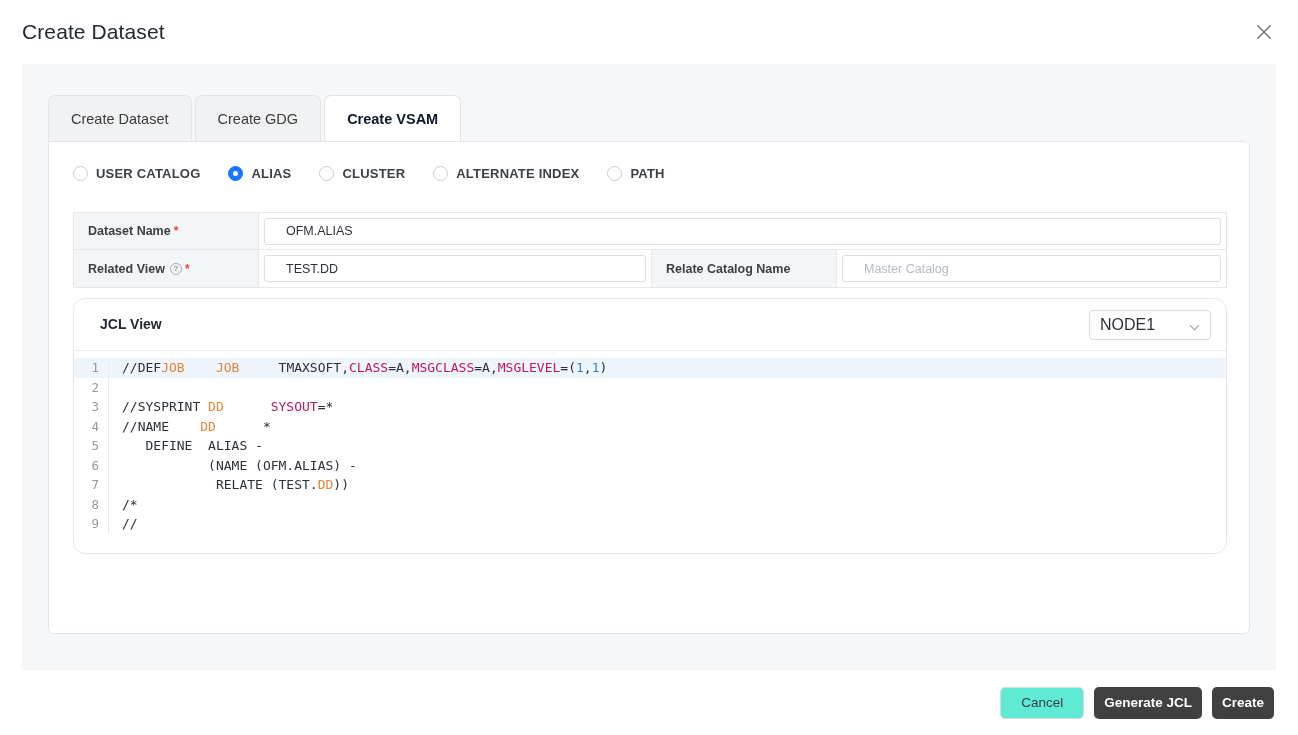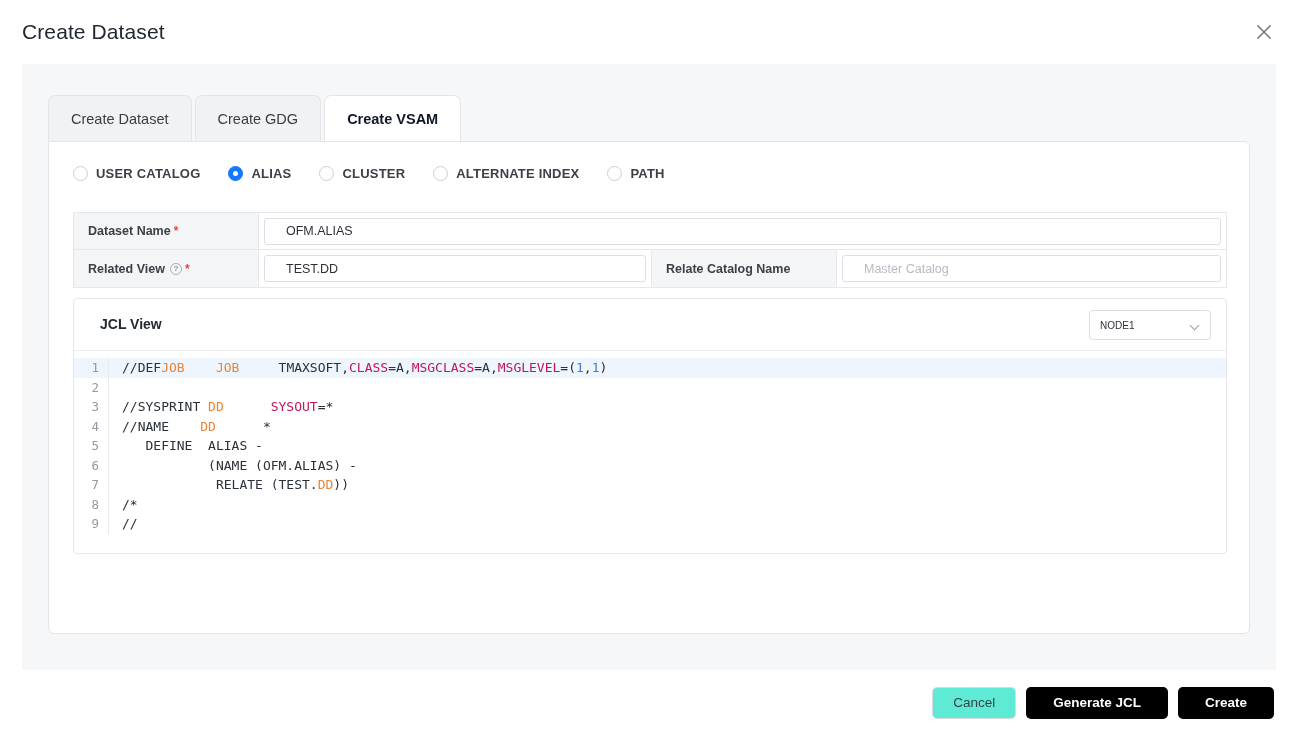--- a/index.html
+++ b/index.html
@@ -117,38 +117,38 @@
     border: 1px solid #dcdfe3; border-radius: 3px;
     background: #ffffff; font-family: "Liberation Sans", sans-serif;
     font-size: 12.5px; color: #2c3138; padding: 0 21px; outline: none;
   }
   .txt-input::placeholder { color: #b6bbc2; }
 
   
   .jcl-card {
     position: absolute; left: 24px; top: 156px;
     width: 1154px; height: 256px;
-    border: 1px solid #e6e8eb; border-radius: 4px; background: #ffffff;
+    border: 1px solid #e6e8eb; border-radius: 12px; background: #ffffff;
   }
   .jcl-head {
     position: relative; height: 52px;
     border-bottom: 1px solid #eceef1;
   }
   .jcl-title {
     position: absolute; left: 26px; top: 17px;
     font-size: 14px; font-weight: bold; color: #242a31;
   }
   .node-select {
     position: absolute; right: 15px; top: 11px;
     width: 122px; height: 30px;
     border: 1px solid #d9dde2; border-radius: 4px;
     background: #ffffff; cursor: pointer;
     display: flex; align-items: center; padding: 0 10px;
   }
-  .node-select .val { font-size: 10px; color: #2c3138; flex: 1; }
+  .node-select .val { font-size: 16px; color: #2c3138; flex: 1; }
   .chev { width: 9px; height: 9px; position: relative; flex: none; }
   .chev::before {
     content: ""; position: absolute; left: 0; top: 1px;
     width: 6px; height: 6px;
     border-right: 1.3px solid #9aa1aa; border-bottom: 1.3px solid #9aa1aa;
     transform: rotate(45deg);
   }
 
   
   .code-wrap {
@@ -179,21 +179,21 @@
   .btn {
     height: 32px; border-radius: 5px; font-size: 13.5px;
     display: inline-flex; align-items: center; justify-content: center;
     cursor: pointer; border: 1px solid transparent;
     font-family: "Liberation Sans", sans-serif; white-space: nowrap;
   }
   .btn-secondary {
     background: #5eead4; color: #3c4148; border-color: #d7dbe0; padding: 0 20px;
   }
   .btn-primary {
-    background: #000000; color: #ffffff; font-weight: bold; padding: 0 26px;
+    background: #404040; color: #ffffff; font-weight: bold; padding: 0 9px;
   }
 </style>
 </head>
 <body>
 
 <div class="dialog">
 
   <div class="dlg-header">
     <div class="dlg-title">Create Dataset</div>
     <div class="close-btn">

